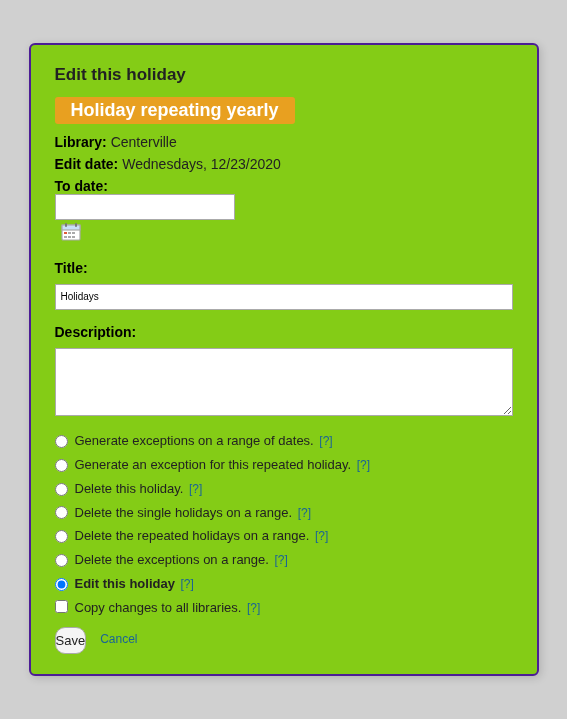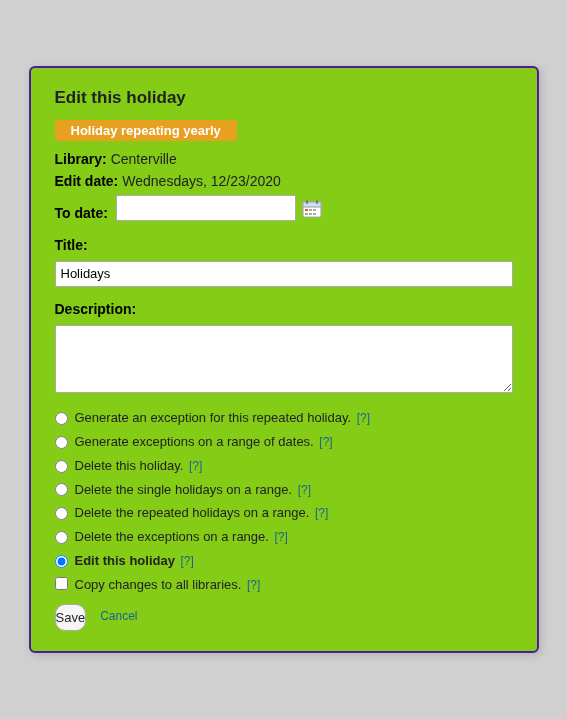--- a/index.html
+++ b/index.html
@@ -24,21 +24,21 @@
     .dialog-title {
       font-size: 17px;
       font-weight: bold;
       margin-bottom: 12px;
       color: #222;
     }
     .tag-badge {
       display: inline-block;
       background: #e8a020;
       color: #fff;
-      font-size: 13px;
+      font-size: 18px;
       font-weight: bold;
       padding: 3px 16px;
       border-radius: 3px;
       margin-bottom: 10px;
     }
     .field-row {
       margin-bottom: 6px;
       display: flex;
       align-items: center;
     }
@@ -51,31 +51,32 @@
       color: #222;
     }
     .section-label {
       font-weight: bold;
       margin-top: 10px;
       margin-bottom: 4px;
       display: block;
     }
     .date-input-row {
       display: flex;
-      align-items: flex-end;
+      align-items: flex-start;
       margin-bottom: 16px;
+      flex-direction: column;
     }
     .date-input-row .field-label-inline {
       margin-right: 8px;
     }
     input[type="text"] {
       border: 1px solid #aaa;
       background: #fff;
       padding: 3px 5px;
-      font-size: 13px;
+      font-size: 10px;
       height: 26px;
     }
     .date-input {
       width: 180px;
     }
     .calendar-icon {
       display: inline-flex;
       align-items: center;
       justify-content: center;
       margin-left: 4px;
@@ -206,26 +207,26 @@
   <label class="section-label">Title:</label>
   <input type="text" class="title-input" value="Holidays" style="">
 
   <label class="section-label">Description:</label>
   <textarea style=""></textarea>
 
   
 
   <div class="radio-group">
   <div class="radio-item">
+        <input type="radio" name="holiday_action" id="opt2" style="">
+        <label for="opt2">Generate exceptions on a range of dates. <a href="#" class="help-link">[?]</a></label>
+      </div>
+      <div class="radio-item">
         <input type="radio" name="holiday_action" id="opt1" style="">
         <label for="opt1">Generate an exception for this repeated holiday. <a href="#" class="help-link">[?]</a></label>
-      </div>
-      <div class="radio-item">
-        <input type="radio" name="holiday_action" id="opt2" style="">
-        <label for="opt2">Generate exceptions on a range of dates. <a href="#" class="help-link">[?]</a></label>
       </div>
       <div class="radio-item">
         <input type="radio" name="holiday_action" id="opt3" style="">
         <label for="opt3">Delete this holiday. <a href="#" class="help-link">[?]</a></label>
       </div>
       <div class="radio-item">
         <input type="radio" name="holiday_action" id="opt4" style="">
         <label for="opt4">Delete the single holidays on a range. <a href="#" class="help-link">[?]</a></label>
       </div>
       <div class="radio-item">

